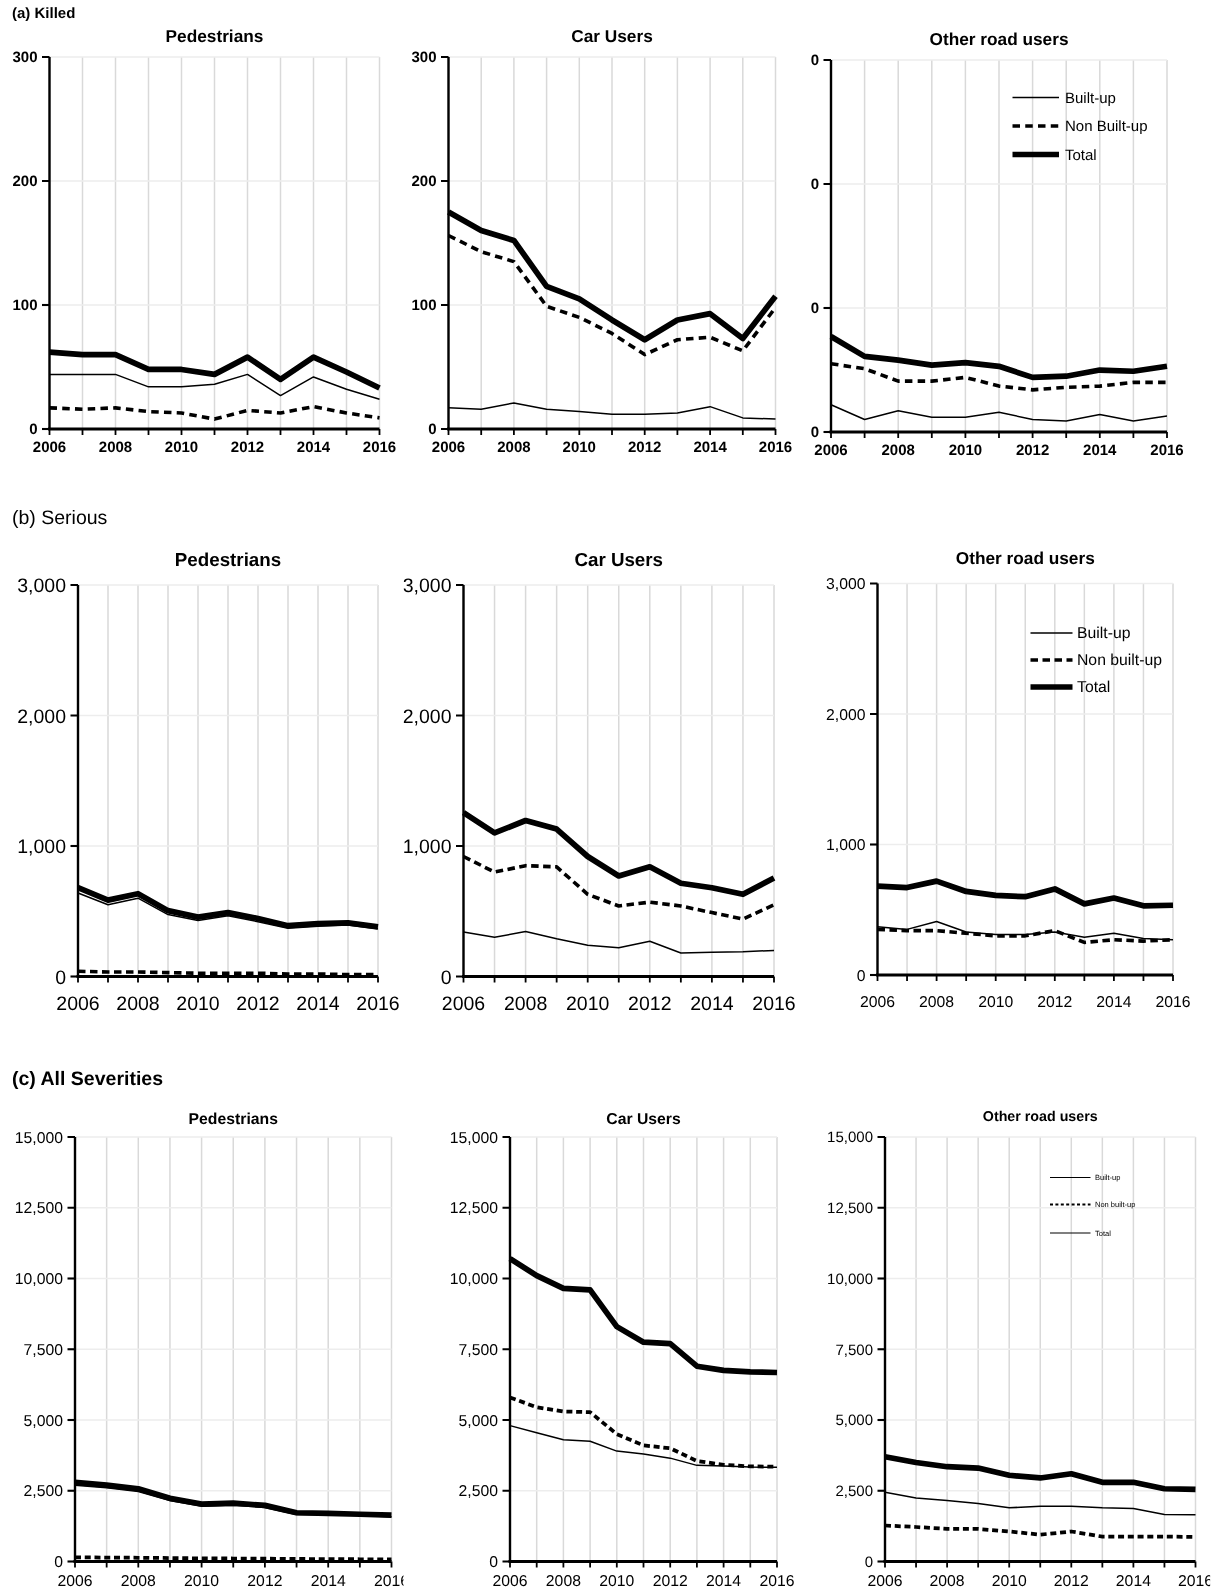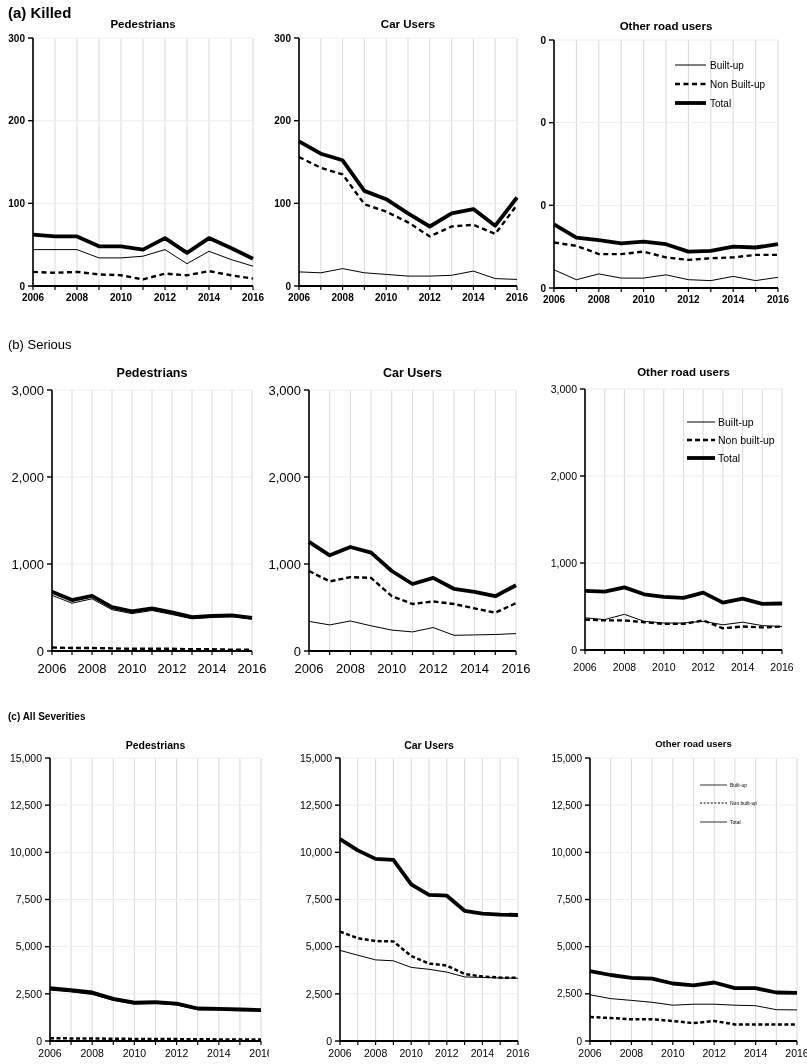--- a/index.html
+++ b/index.html
@@ -6,23 +6,23 @@
   .page {
     position: relative;
     width: 807px;
     height: 1064px;
     background: #ffffff;
     font-family: "Liberation Sans", sans-serif;
     color: #000;
     overflow: hidden;
   }
   .section-label { position: absolute; white-space: nowrap; color: #000; }
-  .label-a { left: 8px;  top: 4px;   font-size: 15px;  font-weight: bold; }
+  .label-a { left: 8px;  top: 4px;   font-size: 10px;  font-weight: bold; }
   .label-b { left: 8px;  top: 337px; font-size: 13px;   font-weight: normal; text-align: right; }
-  .label-c { left: 8px;  top: 711px; font-size: 10px;  font-weight: bold; }
+  .label-c { left: 8px;  top: 711px; font-size: 13px;  font-weight: bold; }
   .chart { position: absolute; }
   svg text { fill: #000; font-family: "Liberation Sans", sans-serif; }
 </style>
 </head>
 <body>
 
 <div class="page">
   <div class="section-label label-a">(a) Killed</div>
   <div class="section-label label-b">(b) Serious</div>
   <div class="section-label label-c">(c) All Severities</div>

